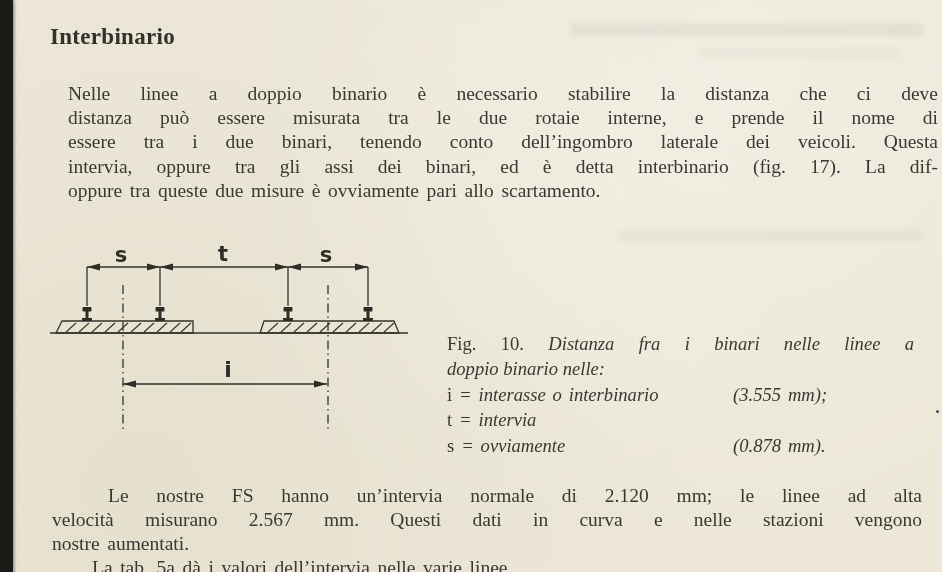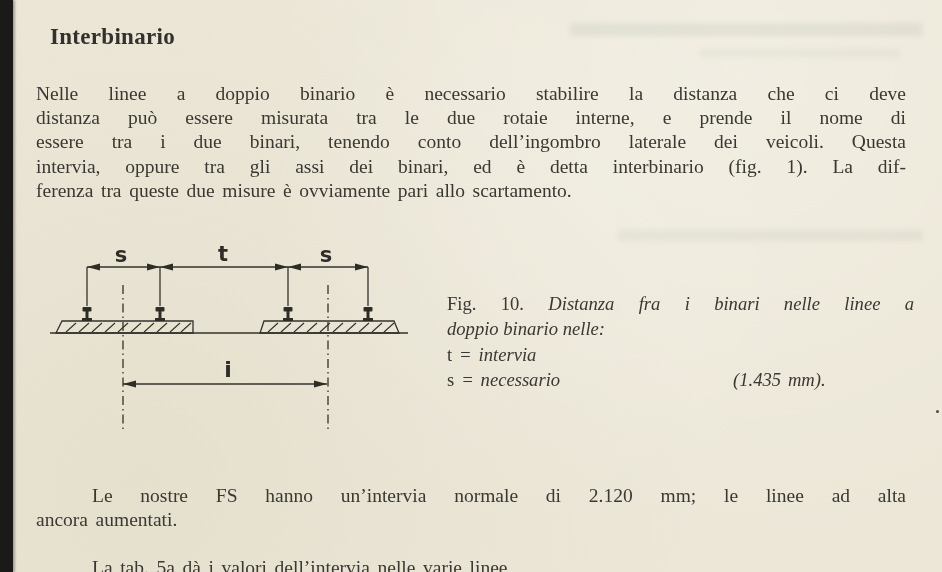--- a/index.html
+++ b/index.html
@@ -17,31 +17,31 @@
   .scan-edge {
     position:absolute; left:0; top:0; width:13px; height:572px;
     background:#1a1a18;
     box-shadow: 2px 0 2px rgba(40,40,36,0.35);
   }
   .heading {
     position:absolute; left:50px; top:24px;
     font-size:23px; font-weight:bold; letter-spacing:0.3px; color:#33312c;
   }
   .textblock { position:absolute; left:36px; width:870px; font-size:19.5px; line-height:24.2px; }
-  .intro { top:82px; }
-  .body2 { top:484px; height:88px; }
+  .intro { top:82px;margin-left:32px; }
+  .body2 { top:484px; height:88px;margin-left:16px; }
   .tline { word-spacing:0.14em; }
   .just { text-align:justify; text-align-last:justify; }
   .indent { text-indent:56px; }
   .caption {
     position:absolute; left:447px; top:291px; width:467px;
     font-size:18.6px; line-height:25.4px; font-style:italic; color:#3a3832;
   }
   .caption .roman { font-style:normal; }
-  .cap-title { text-align:justify; text-align-last:justify; word-spacing:0.1em; }
+  .cap-title { text-align:justify; text-align-last:justify; word-spacing:0.1em;margin-top:40px; }
   .cap-row { position:relative; word-spacing:0.12em; }
   .cap-sym { font-style:normal; }
   .cap-val { position:absolute; left:286px; top:0; }
   .diagram { position:absolute; left:40px; top:236px; }
   .ghost { position:absolute; background:rgba(128,148,128,0.12); filter:blur(2.5px); border-radius:3px; }
   .g1 { left:570px; top:23px;  width:352px; height:13px; }
   .g2 { left:618px; top:230px; width:305px; height:11px; opacity:0.8; }
   .g3 { left:700px; top:48px;  width:200px; height:10px; opacity:0.6; }
   .speck { position:absolute; left:936px; top:410px; width:3px; height:3px; background:#4a4840; border-radius:50%; }
 </style>
@@ -51,22 +51,22 @@
 <div class="page">
 
   <div class="scan-edge"></div>
 
   <div class="heading">Interbinario</div>
 
   <div class="textblock intro">
     <div class="tline just">Nelle linee a doppio binario è necessario stabilire la distanza che ci deve</div>
     <div class="tline just">distanza può essere misurata tra le due rotaie interne, e prende il nome di</div>
     <div class="tline just">essere tra i due binari, tenendo conto dell’ingombro laterale dei veicoli. Questa</div>
-    <div class="tline just">intervia, oppure tra gli assi dei binari, ed è detta interbinario (fig. 1). La dif-</div>
-    <div class="tline">ferenza tra queste due misure è ovviamente pari allo scartamento.</div>
+    <div class="tline just">intervia, oppure tra gli assi dei binari, ed è detta interbinario (fig. 17). La dif-</div>
+    <div class="tline">oppure tra queste due misure è ovviamente pari allo scartamento.</div>
   </div>
 
   <svg class="diagram" width="392" height="204" viewBox="0 0 392 204">
     <g stroke="#34322c" stroke-width="1.3" fill="none">
 
       <line x1="10" y1="97" x2="368" y2="97"></line>
 
       <line x1="47" y1="31" x2="328" y2="31"></line>
 
       <line x1="47" y1="31" x2="47" y2="70"></line>
@@ -146,27 +146,29 @@
       <text x="81" y="26">s</text>
       <text x="183" y="25">t</text>
       <text x="286" y="26">s</text>
       <text x="188" y="141" font-size="22">i</text>
     </g>
   </svg>
 
   <div class="caption">
     <div class="cap-title"><span class="roman">Fig. 10.</span> <span>Distanza fra i binari nelle linee a</span></div>
     <div>doppio binario nelle:</div>
+    <div class="cap-row"><span class="cap-sym">i</span> <span>=</span> <span>interasse o interbinario</span><span class="cap-val">(3.555 mm);</span></div>
     <div class="cap-row"><span class="cap-sym">t</span> <span>=</span> <span>intervia</span></div>
-    <div class="cap-row"><span class="cap-sym">s</span> <span>=</span> <span>necessario</span><span class="cap-val">(1.435 mm).</span></div>
+    <div class="cap-row"><span class="cap-sym">s</span> <span>=</span> <span>ovviamente</span><span class="cap-val">(0.878 mm).</span></div>
   </div>
 
   <div class="textblock body2">
     <div class="tline just indent">Le nostre FS hanno un’intervia normale di 2.120 mm; le linee ad alta</div>
-    <div class="tline">ancora aumentati.</div>
+    <div class="tline just">velocità misurano 2.567 mm. Questi dati in curva e nelle stazioni vengono</div>
+    <div class="tline">nostre aumentati.</div>
   </div>
   <div class="textblock tline indent" style="top:556px;">La tab. 5a dà i valori dell’intervia nelle varie linee</div>
 
   <div class="ghost g1"></div>
   <div class="ghost g2"></div>
   <div class="ghost g3"></div>
   <div class="speck"></div>
 
 </div>
 

